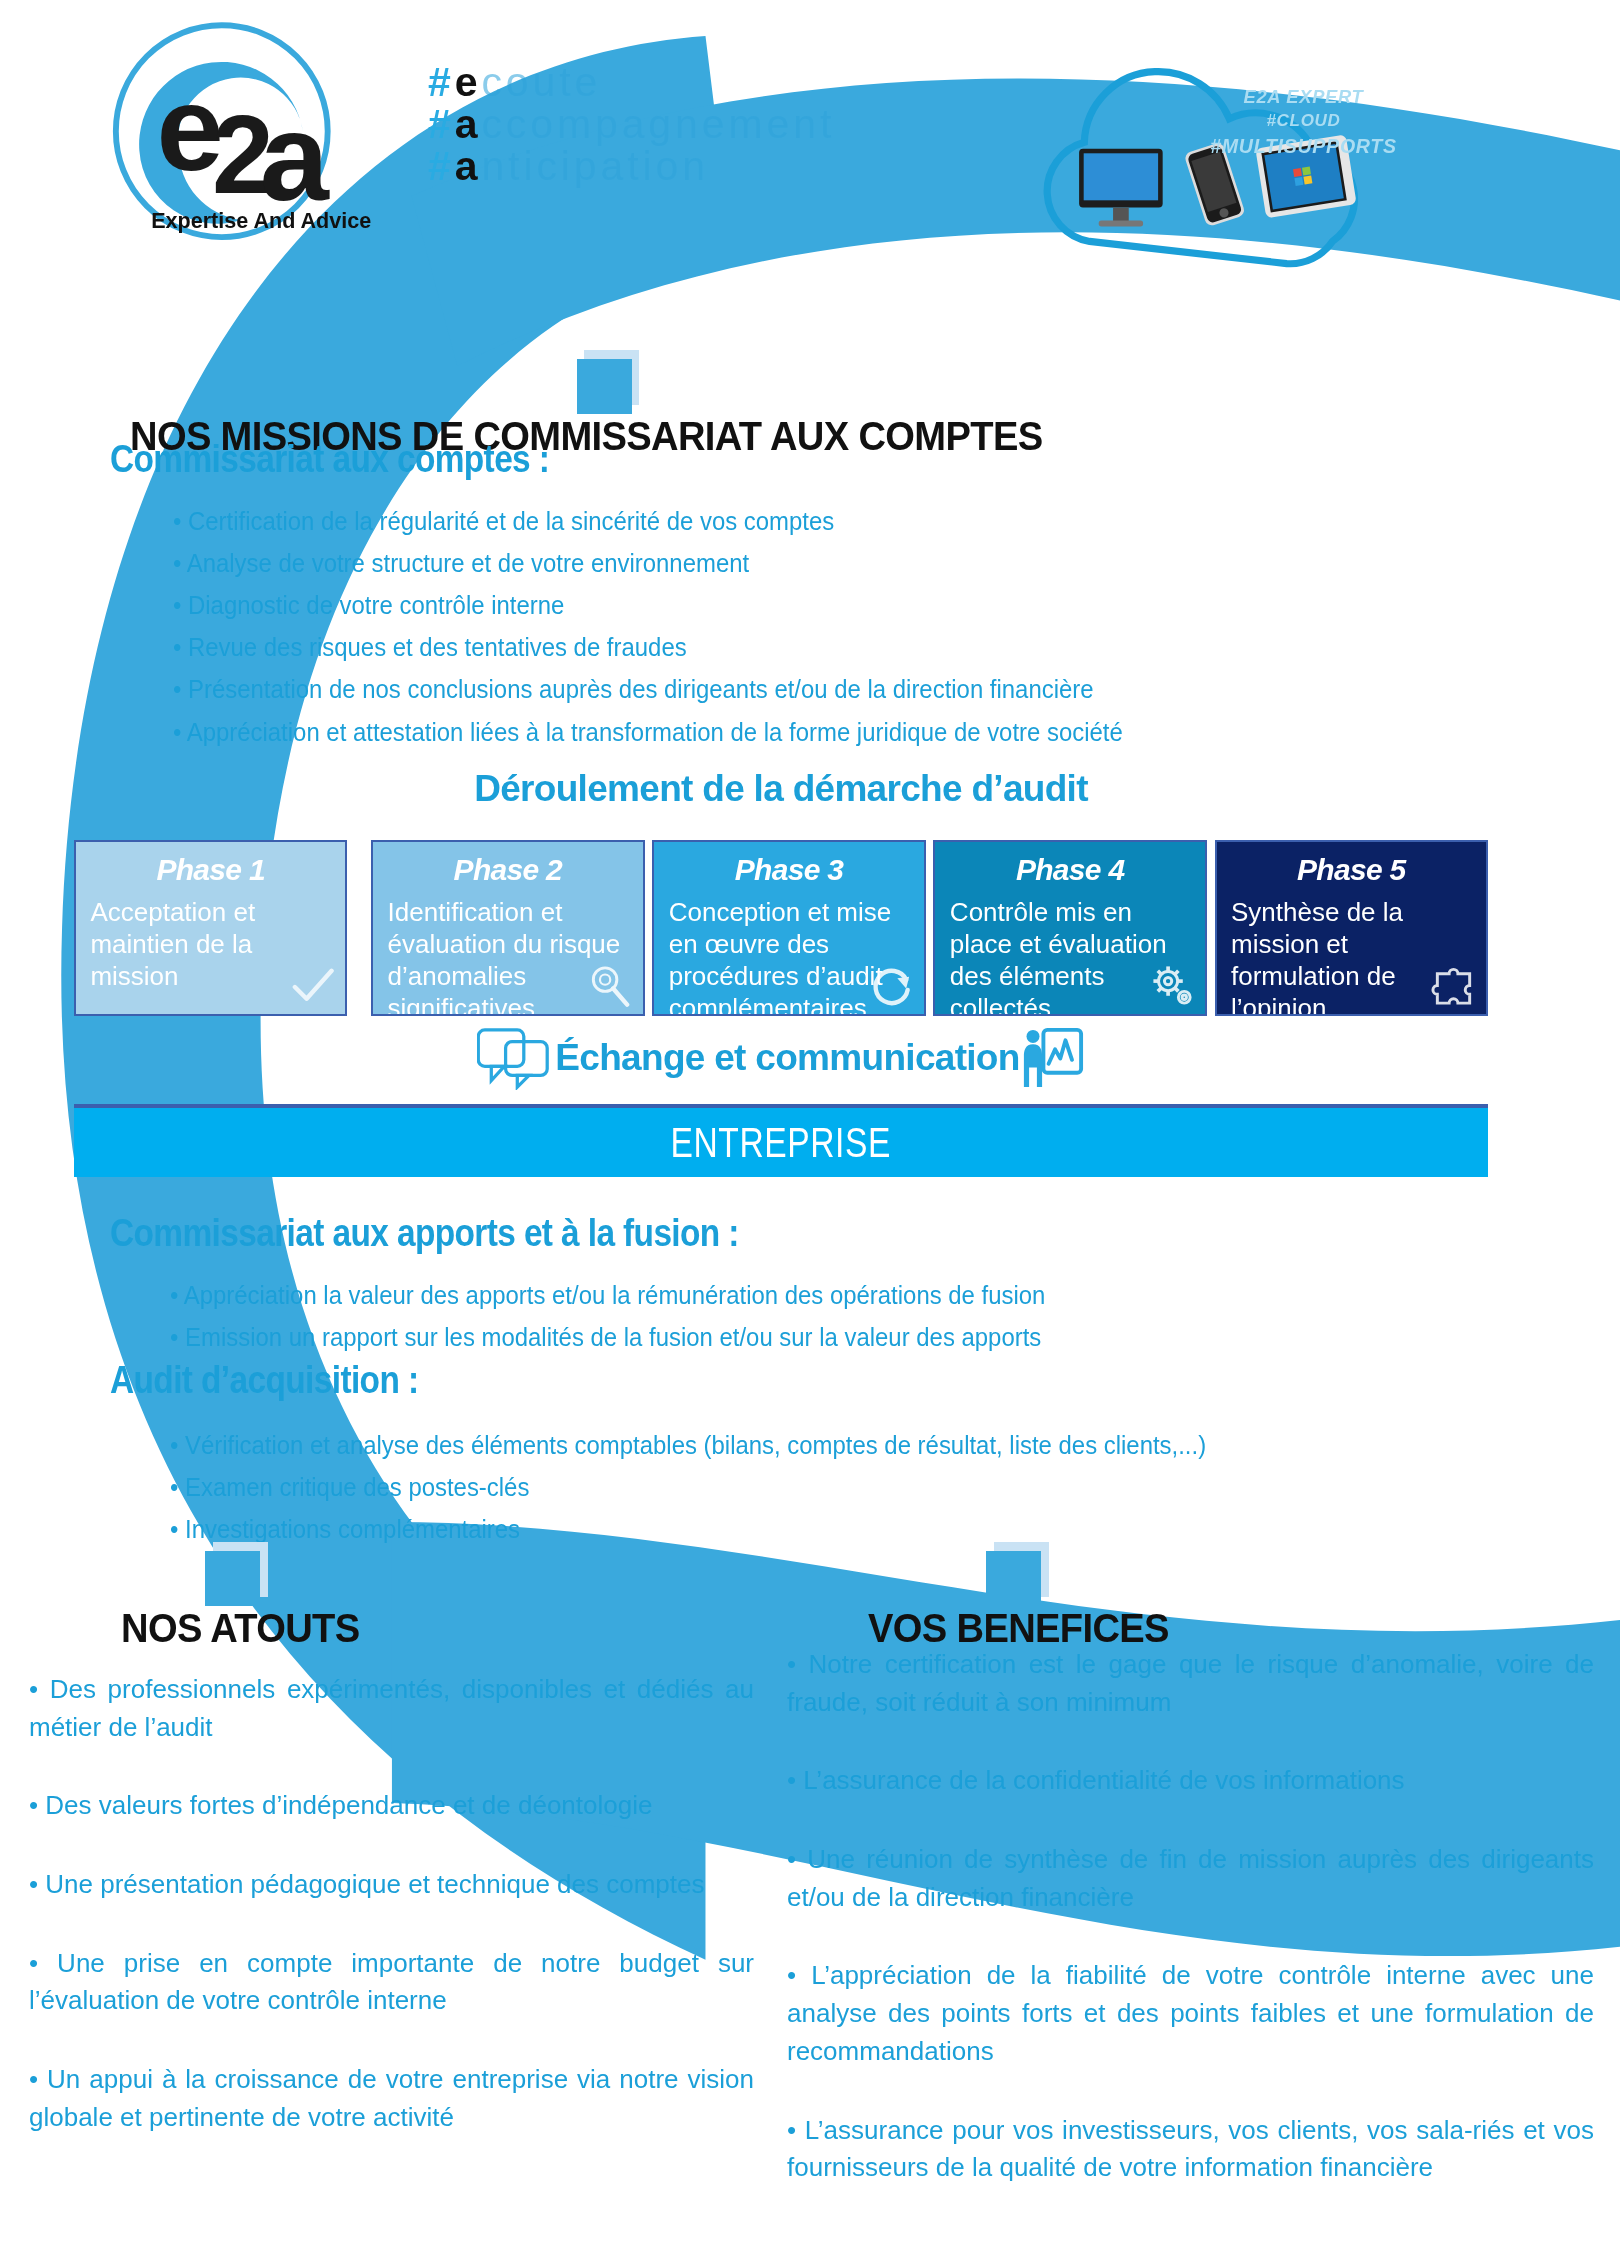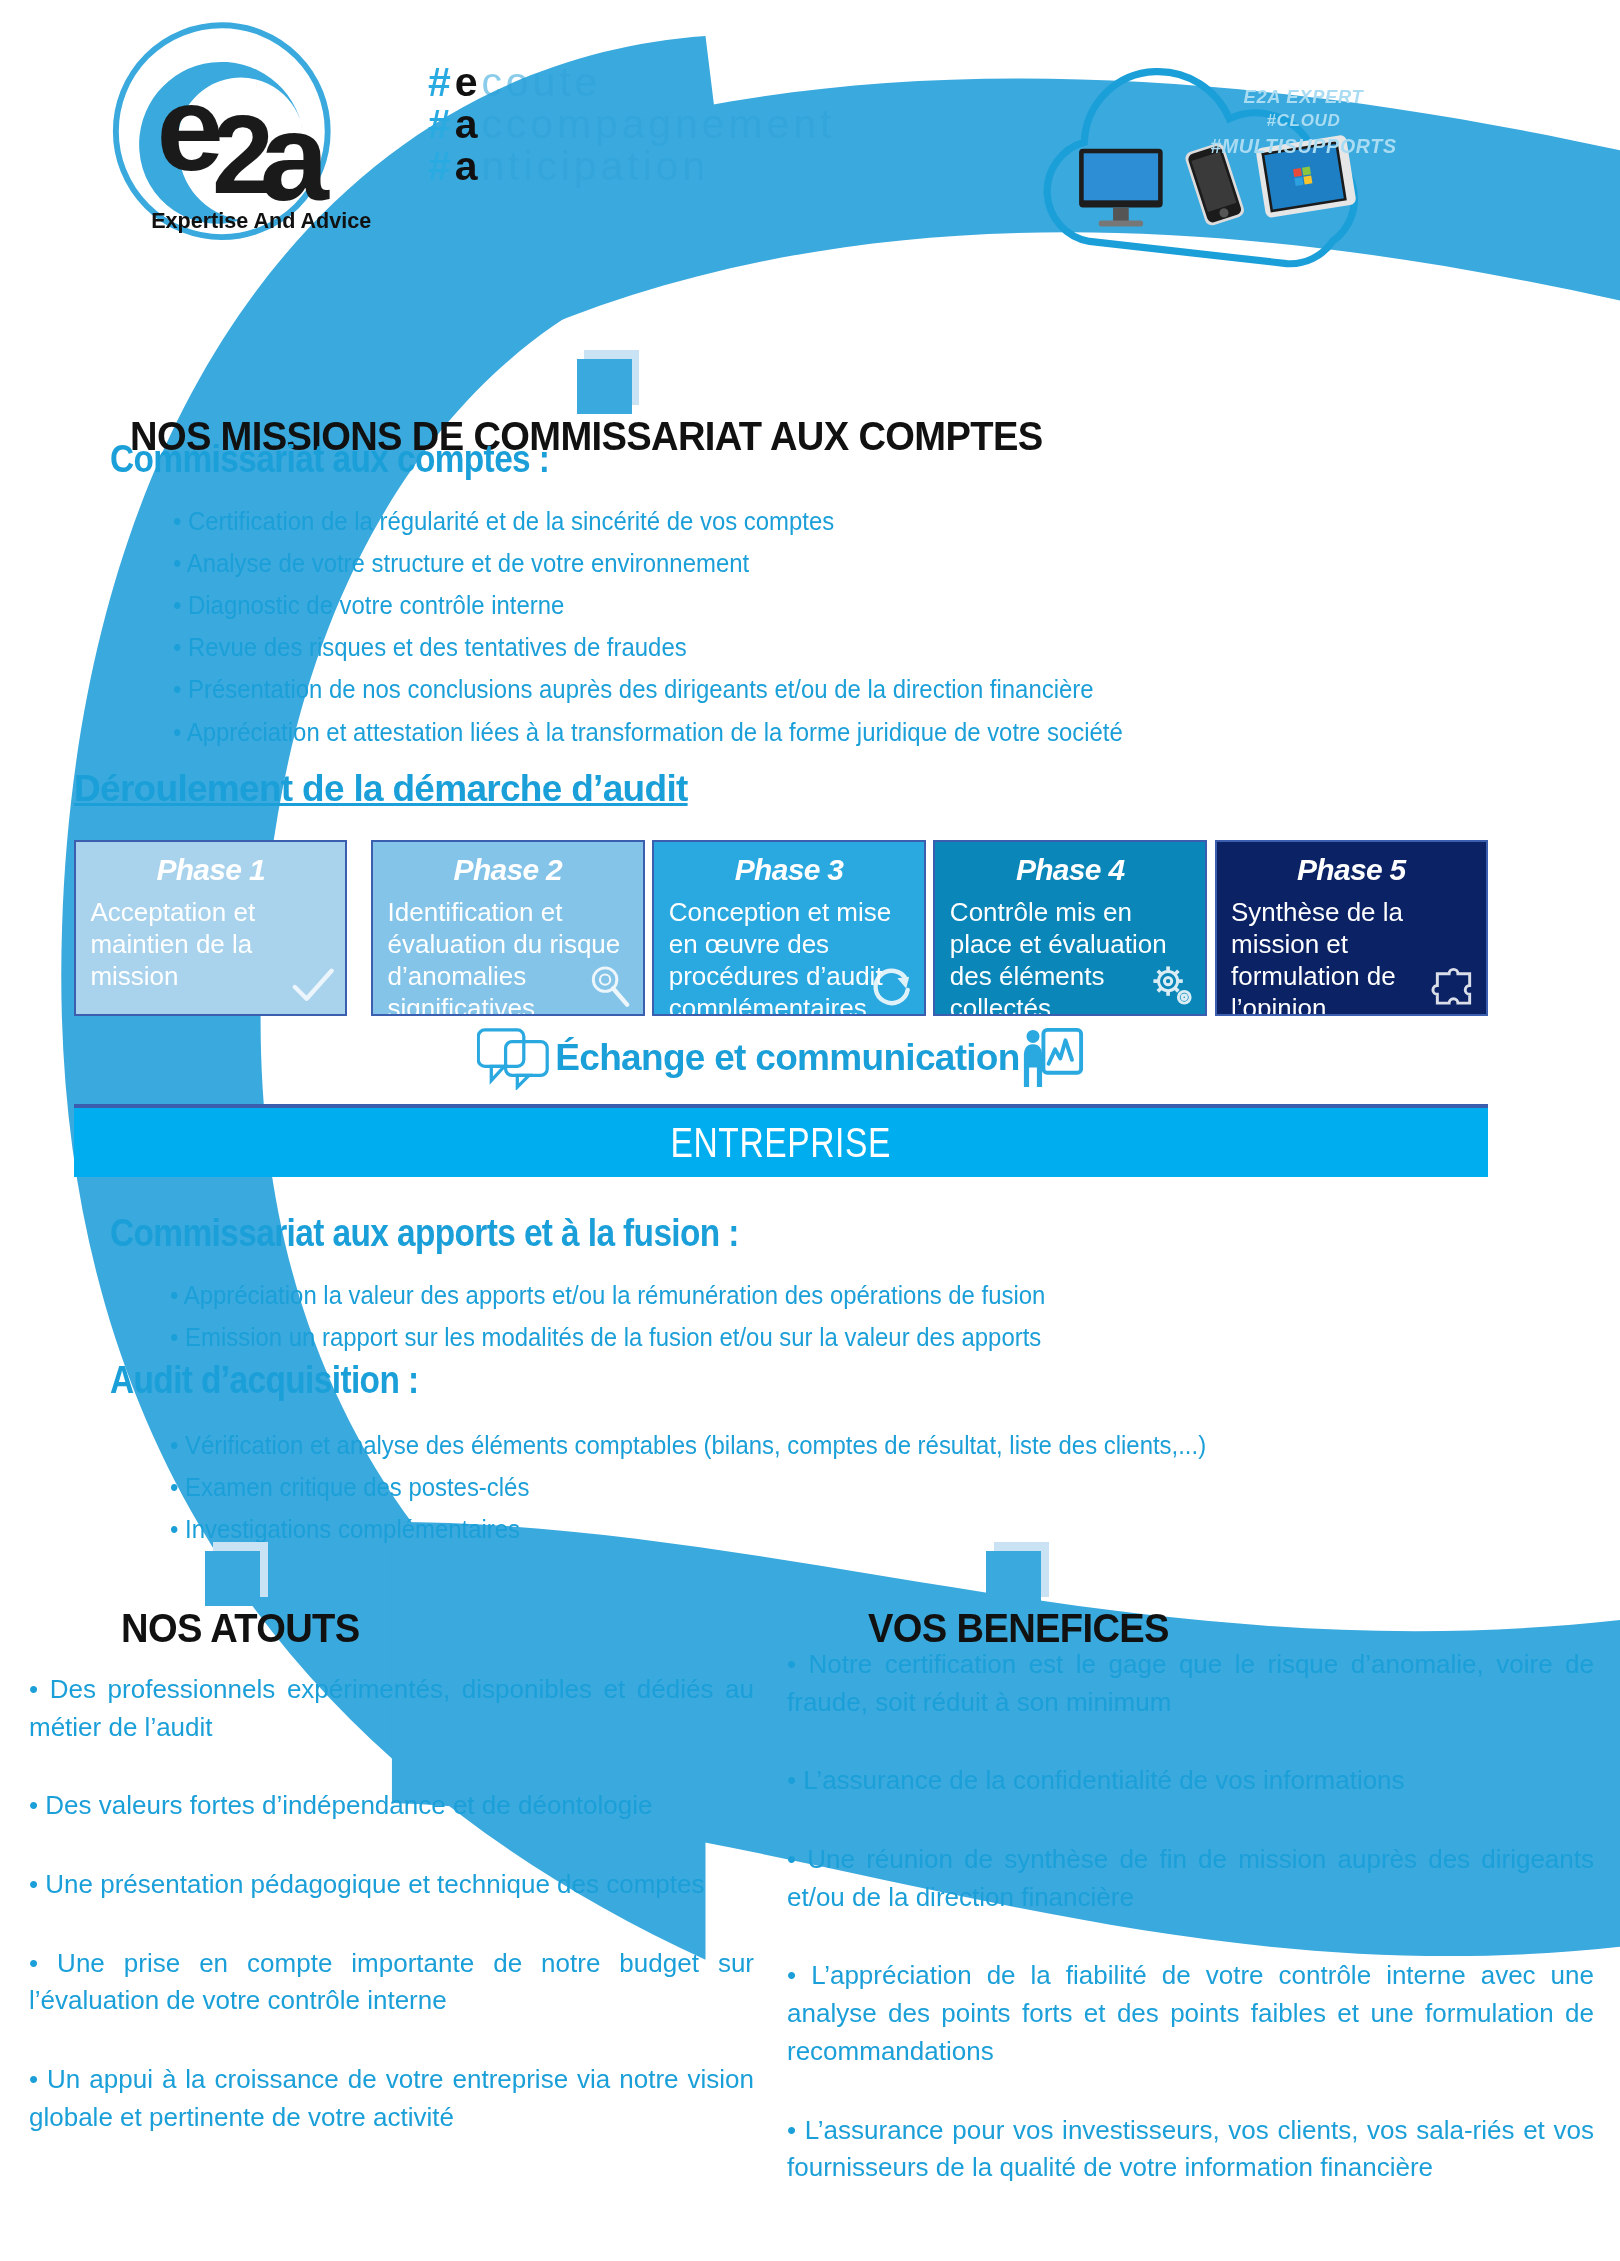--- a/index.html
+++ b/index.html
@@ -37,22 +37,22 @@
     letter-spacing:-0.7px;white-space:nowrap;font-stretch:condensed;transform:scaleX(.93);transform-origin:left center;}
 
   
   .h2{position:absolute;font-size:38px;font-weight:700;color:#1b9fd8;letter-spacing:-0.7px;
       font-stretch:condensed;transform:scaleX(.88);transform-origin:left center;white-space:nowrap;}
   .bullets{position:absolute;color:#1b9fd8;font-size:26px;line-height:1.62;
       font-stretch:condensed;}
   .bullets div{white-space:nowrap;transform:scaleX(.92);transform-origin:left center;}
   .bullets .b::before{content:"• ";}
 
-  .h3-center{position:absolute;text-align:left;font-size:37px;font-weight:700;
-      color:#1b9fd8;letter-spacing:-0.7px;font-stretch:condensed;text-decoration:underline;}
+  .h3-center{position:absolute;text-align:center;font-size:37px;font-weight:700;
+      color:#1b9fd8;letter-spacing:-0.7px;font-stretch:condensed;}
 
   
   .phases{position:absolute;left:74px;top:840px;width:1414px;height:176px;
           display:flex;gap:7.8px;}
   .phase{flex:1;position:relative;border:2.6px solid #3b5fae;box-sizing:border-box;
          padding:10.5px 14.4px 0 14.4px;color:#ffffff;overflow:hidden;}
   .phase .ttl{text-align:center;font-style:italic;font-weight:700;font-size:30px;
               margin-bottom:9.1px;letter-spacing:-0.7px;}
   .phase .desc{font-size:26px;line-height:1.24;font-stretch:condensed;}
   .phase .pic{position:absolute;right:9.1px;bottom:5.2px;width:47px;height:47px;opacity:.85;}

